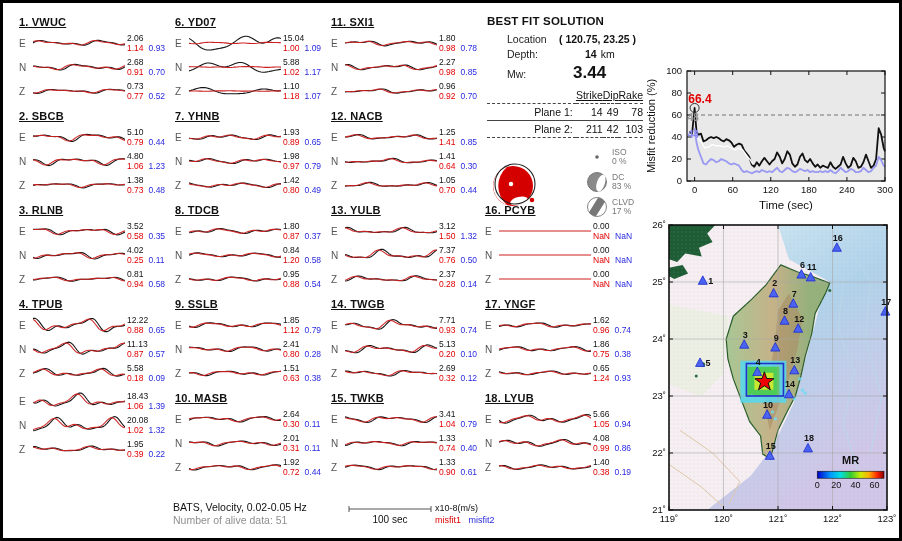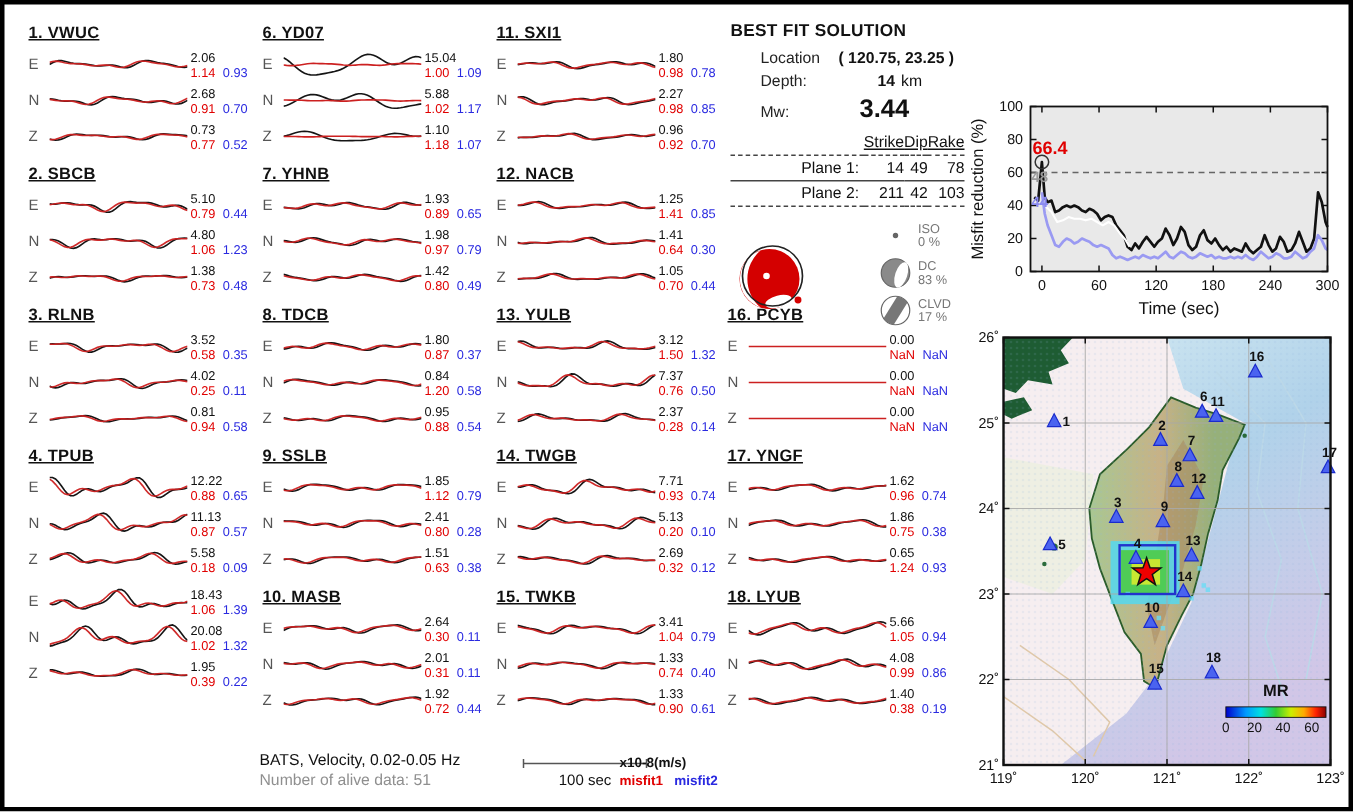--- a/index.html
+++ b/index.html
@@ -38,21 +38,21 @@
   .dec-tx{font-size:8.5px;color:#777;line-height:9px;margin-left:3px;}
   
   .titlebox{position:absolute;left:642px;top:8px;width:256px;text-align:center;
             font-size:17px;font-weight:bold;line-height:22px;color:#000;}
   #misfit-chart{position:absolute;left:642px;top:56px;}
   #taiwan-map{position:absolute;left:642px;top:212px;}
   
   .f-bats{position:absolute;left:170px;top:498px;font-size:10.5px;color:#111;line-height:13px;}
   .f-gray{color:#8f8f8f;}
   .f-scale{position:absolute;left:344px;top:500px;}
-  .f-units{position:absolute;left:410px;top:499px;font-size:9px;line-height:12px;font-weight:bold;}
+  .f-units{position:absolute;left:432px;top:499px;font-size:9px;line-height:12px;}
   .f-res{position:absolute;left:499px;top:498px;font-size:10.5px;line-height:13px;}
 </style>
 </head>
 <body>
 
 <div class="canvas">
 
   <div class="stations-col" id="col-0">
       <div class="station">
         <div class="st-h">1. VWUC</div>

